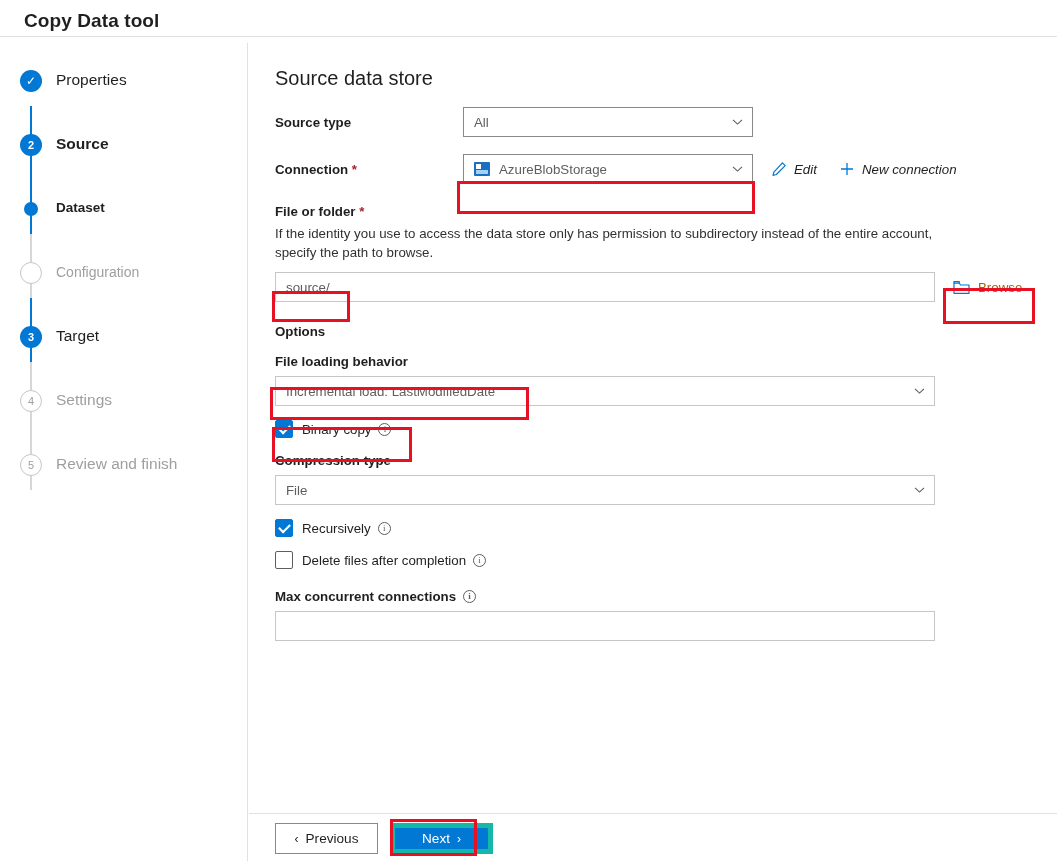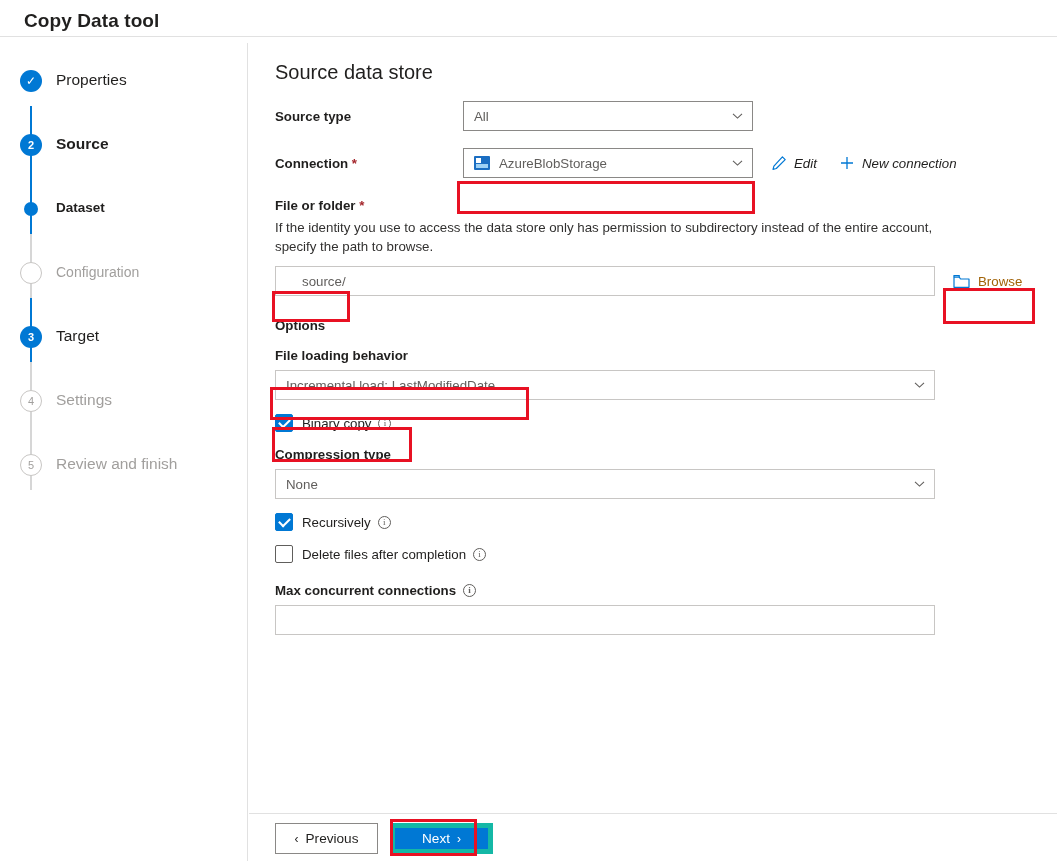--- a/index.html
+++ b/index.html
@@ -70,21 +70,21 @@
 
   
   .connector {
     position: absolute; left: 30px; width: 2px; z-index: 1;
   }
   .connector.blue { background: #0078d4; }
   .connector.grey { background: #d6d6d6; }
 
   
   .main {
-    position: absolute; left: 249px; top: 37px;
+    position: absolute; left: 249px; top: 43px;
     width: 808px; height: 818px;
     background: #ffffff;
   }
   .content { position: relative; padding: 18px 26px 0 26px; }
 
   .page-title {
     font-size: 20px; font-weight: normal; color: #201f1e;
     margin: 6px 0 0 0;
   }
   .page-desc {
@@ -149,21 +149,21 @@
   .field-help {
     font-size: 13.3px; color: #323130; margin-top: 5px; line-height: 19px;
     max-width: 660px;
   }
 
   .path-row { display: flex; align-items: center; margin-top: 10px; }
   .path-input {
     width: 660px; height: 30px;
     border: 1px solid #c8c6c4; background: #fff;
     font-size: 13.3px; color: #605e5c;
-    padding: 0 26px; display: flex; align-items: center;
+    padding: 0 10px; display: flex; align-items: center;
   }
   .browse-btn {
     display: flex; align-items: center; margin-left: 18px;
     font-size: 13.3px; color: #a16207; cursor: pointer;
   }
   .browse-btn .ic { margin-right: 8px; display: flex; }
 
   .options-title {
     font-size: 13.3px; font-weight: bold; margin-top: 22px; color: #201f1e;
   }
@@ -389,21 +389,21 @@
       </div>
 
       <div class="cb-row">
         <div class="cb checked"></div>
         <span class="cb-label">Binary copy</span>
         <span class="info-i">i</span>
       </div>
 
       <div class="sub-label">Compression type</div>
       <div class="ctl wide-select">
-        <span class="val">None</span>
+        <span class="val">File</span>
         <span class="chev">
           <svg width="11" height="11" viewBox="0 0 11 11">
               <path d="M1 3.3 L5.5 7.6 L10 3.3" fill="none" stroke="#605e5c" stroke-width="1.1"></path>
             </svg>
         </span>
       </div>
 
       <div class="cb-row">
         <div class="cb checked"></div>
         <span class="cb-label">Recursively</span>

